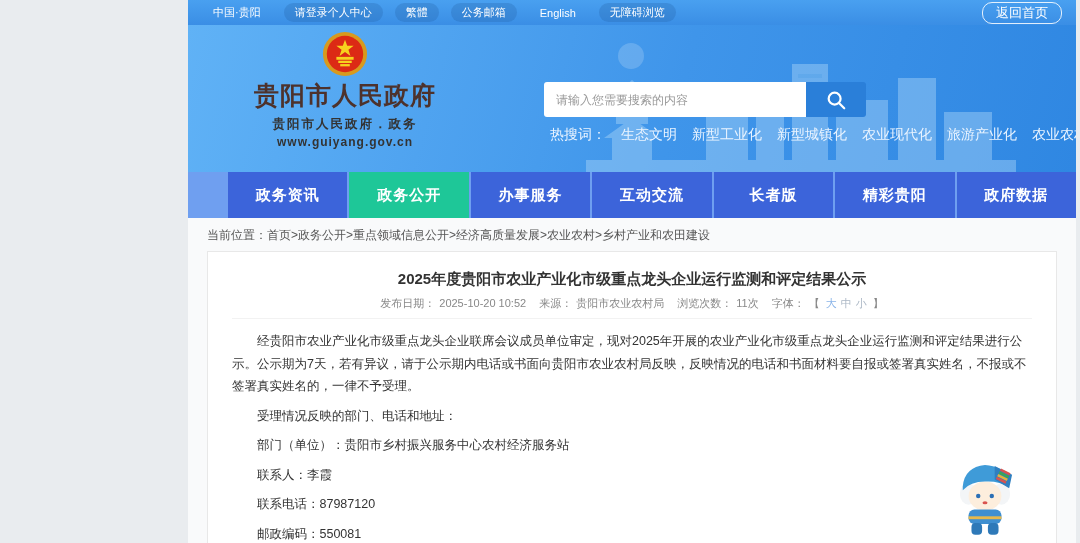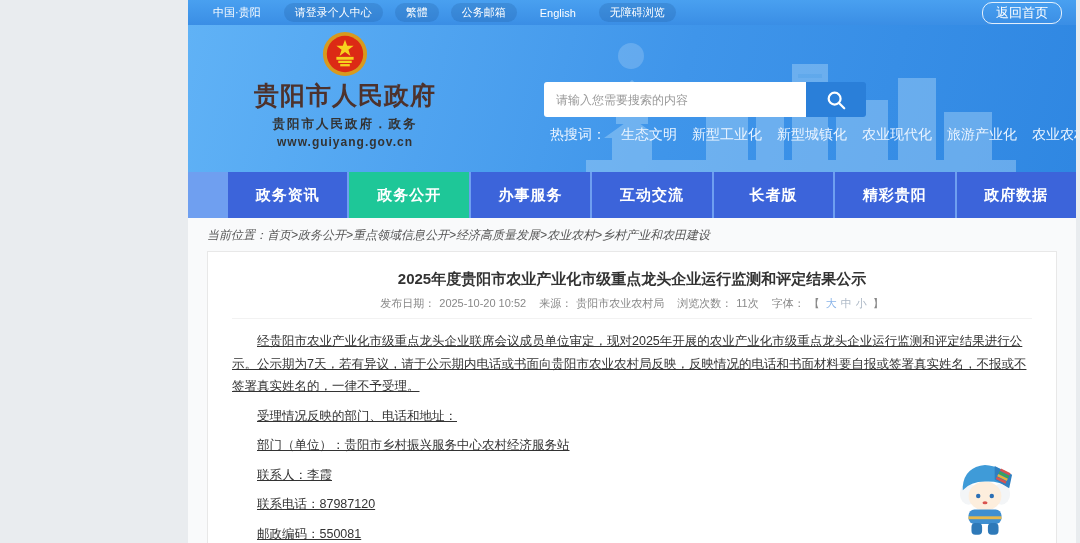--- a/index.html
+++ b/index.html
@@ -29,30 +29,30 @@
   .hot-words { position:absolute; left:362px; top:101px; display:flex; gap:15px; font-size:14px; color:#eaf4ff; white-space:nowrap; }
   .hot-word { cursor:pointer; }
 
   
   .nav { height:46px; display:flex; background:#6f9ff0; gap:2px;padding-left:40px; }
   .nav-item { flex:1; display:flex; align-items:center; justify-content:center; background:#3c64da; color:#fff; font-size:15px; font-weight:bold; cursor:pointer; letter-spacing:1px; }
   .nav-item.active { background:#1ec798; }
 
   
   .main { background:#f9fafb; height:325px; }
-  .breadcrumb { padding:9px 19px 7px; font-size:12px; color:#555;font-style:italic; }
+  .breadcrumb { padding:9px 19px 7px; font-size:12px; color:#555; }
   .article { margin:0 19px; background:#fff; border:1px solid #e8e8e8; padding:8px 24px 0; min-height:300px; }
   .article-title { text-align:center; font-size:15px; font-weight:bold; color:#333; margin:10px 0 7px; }
   .article-meta { text-align:center; font-size:11px; color:#888; padding-bottom:7px; border-bottom:1px solid #f2f2f2; }
   .article-meta span { margin:0 2px; }
   .meta-gap { margin-left:8px !important; }
   .font-size-btn { cursor:pointer; color:#aab6c4; }
   .font-size-btn.big { color:#8ab4e8; }
   .article-body { padding-top:4px; }
-  .article-body p { font-size:12.5px; color:#333; line-height:1.8; margin:7px 0; text-indent:2em;text-decoration:underline; }
+  .article-body p { font-size:12.5px; color:#333; line-height:1.8; margin:7px 0; text-indent:2em; }
 
   .mascot { position:absolute; right:66px; bottom:6px; width:58px; height:82px; cursor:pointer; }
   .emblem { display:block; margin:0 auto; }
 </style>
 </head>
 <body>
 
 <div class="site">
 
   <div class="topbar">

